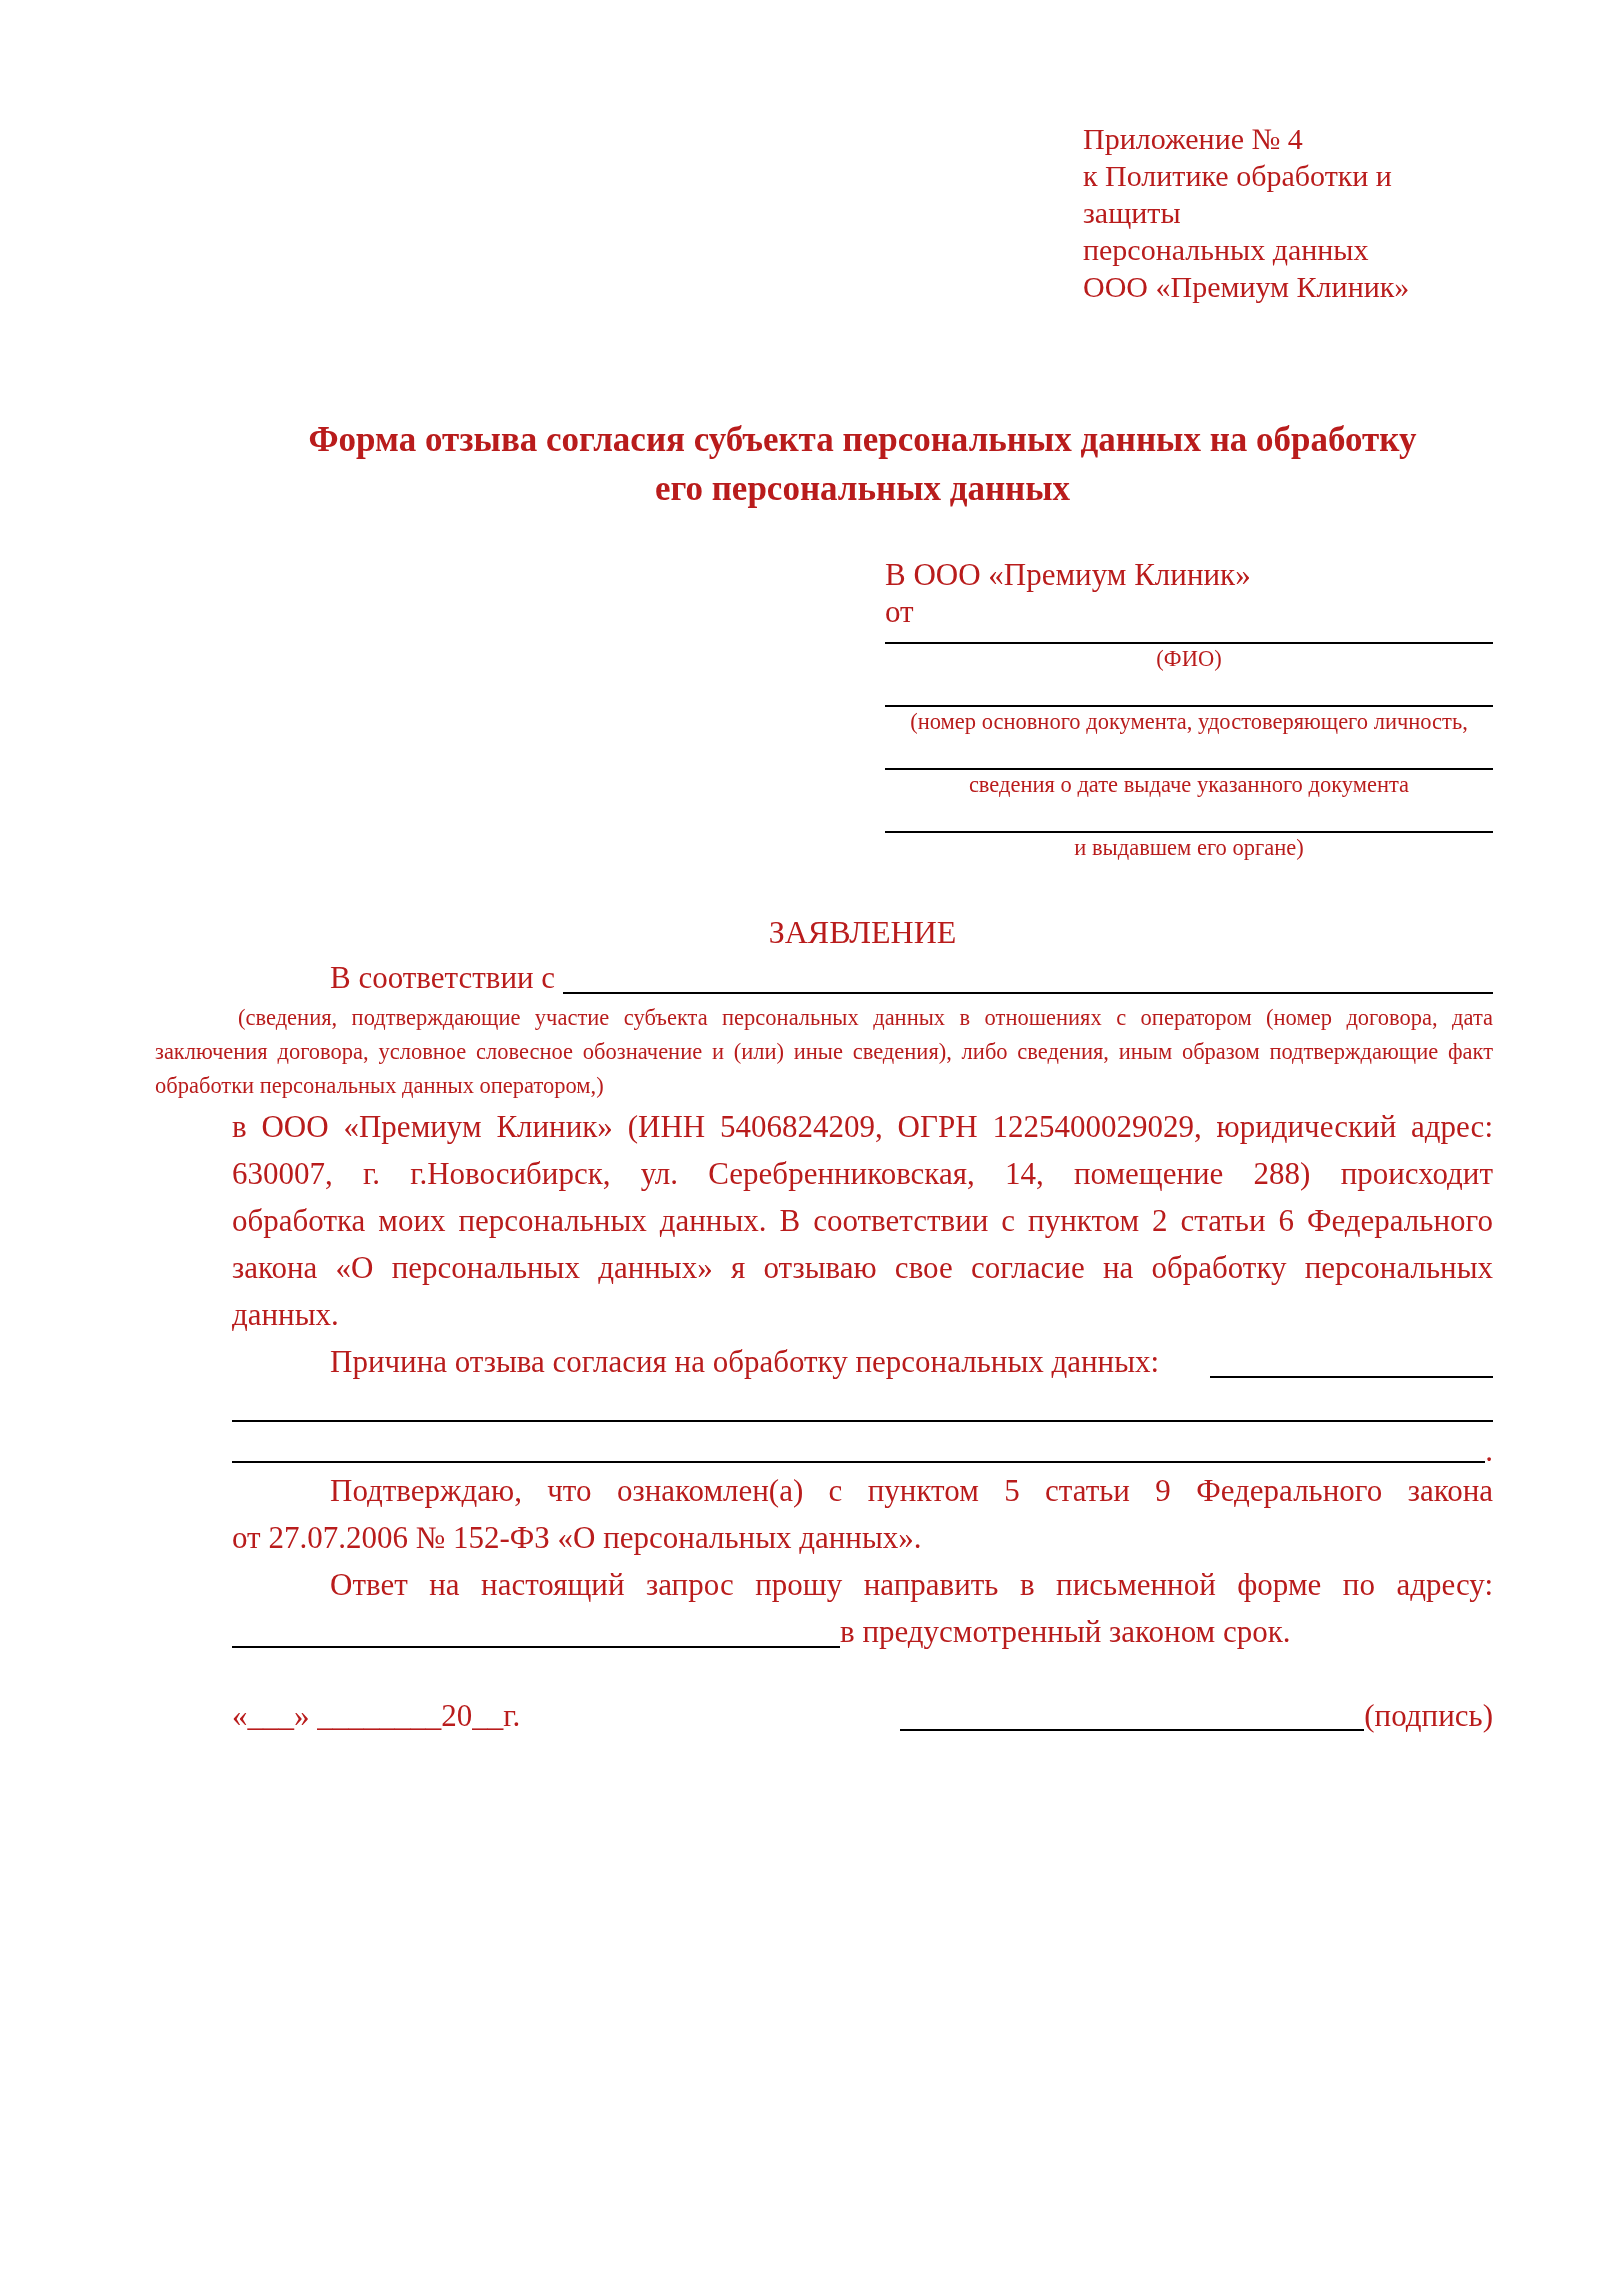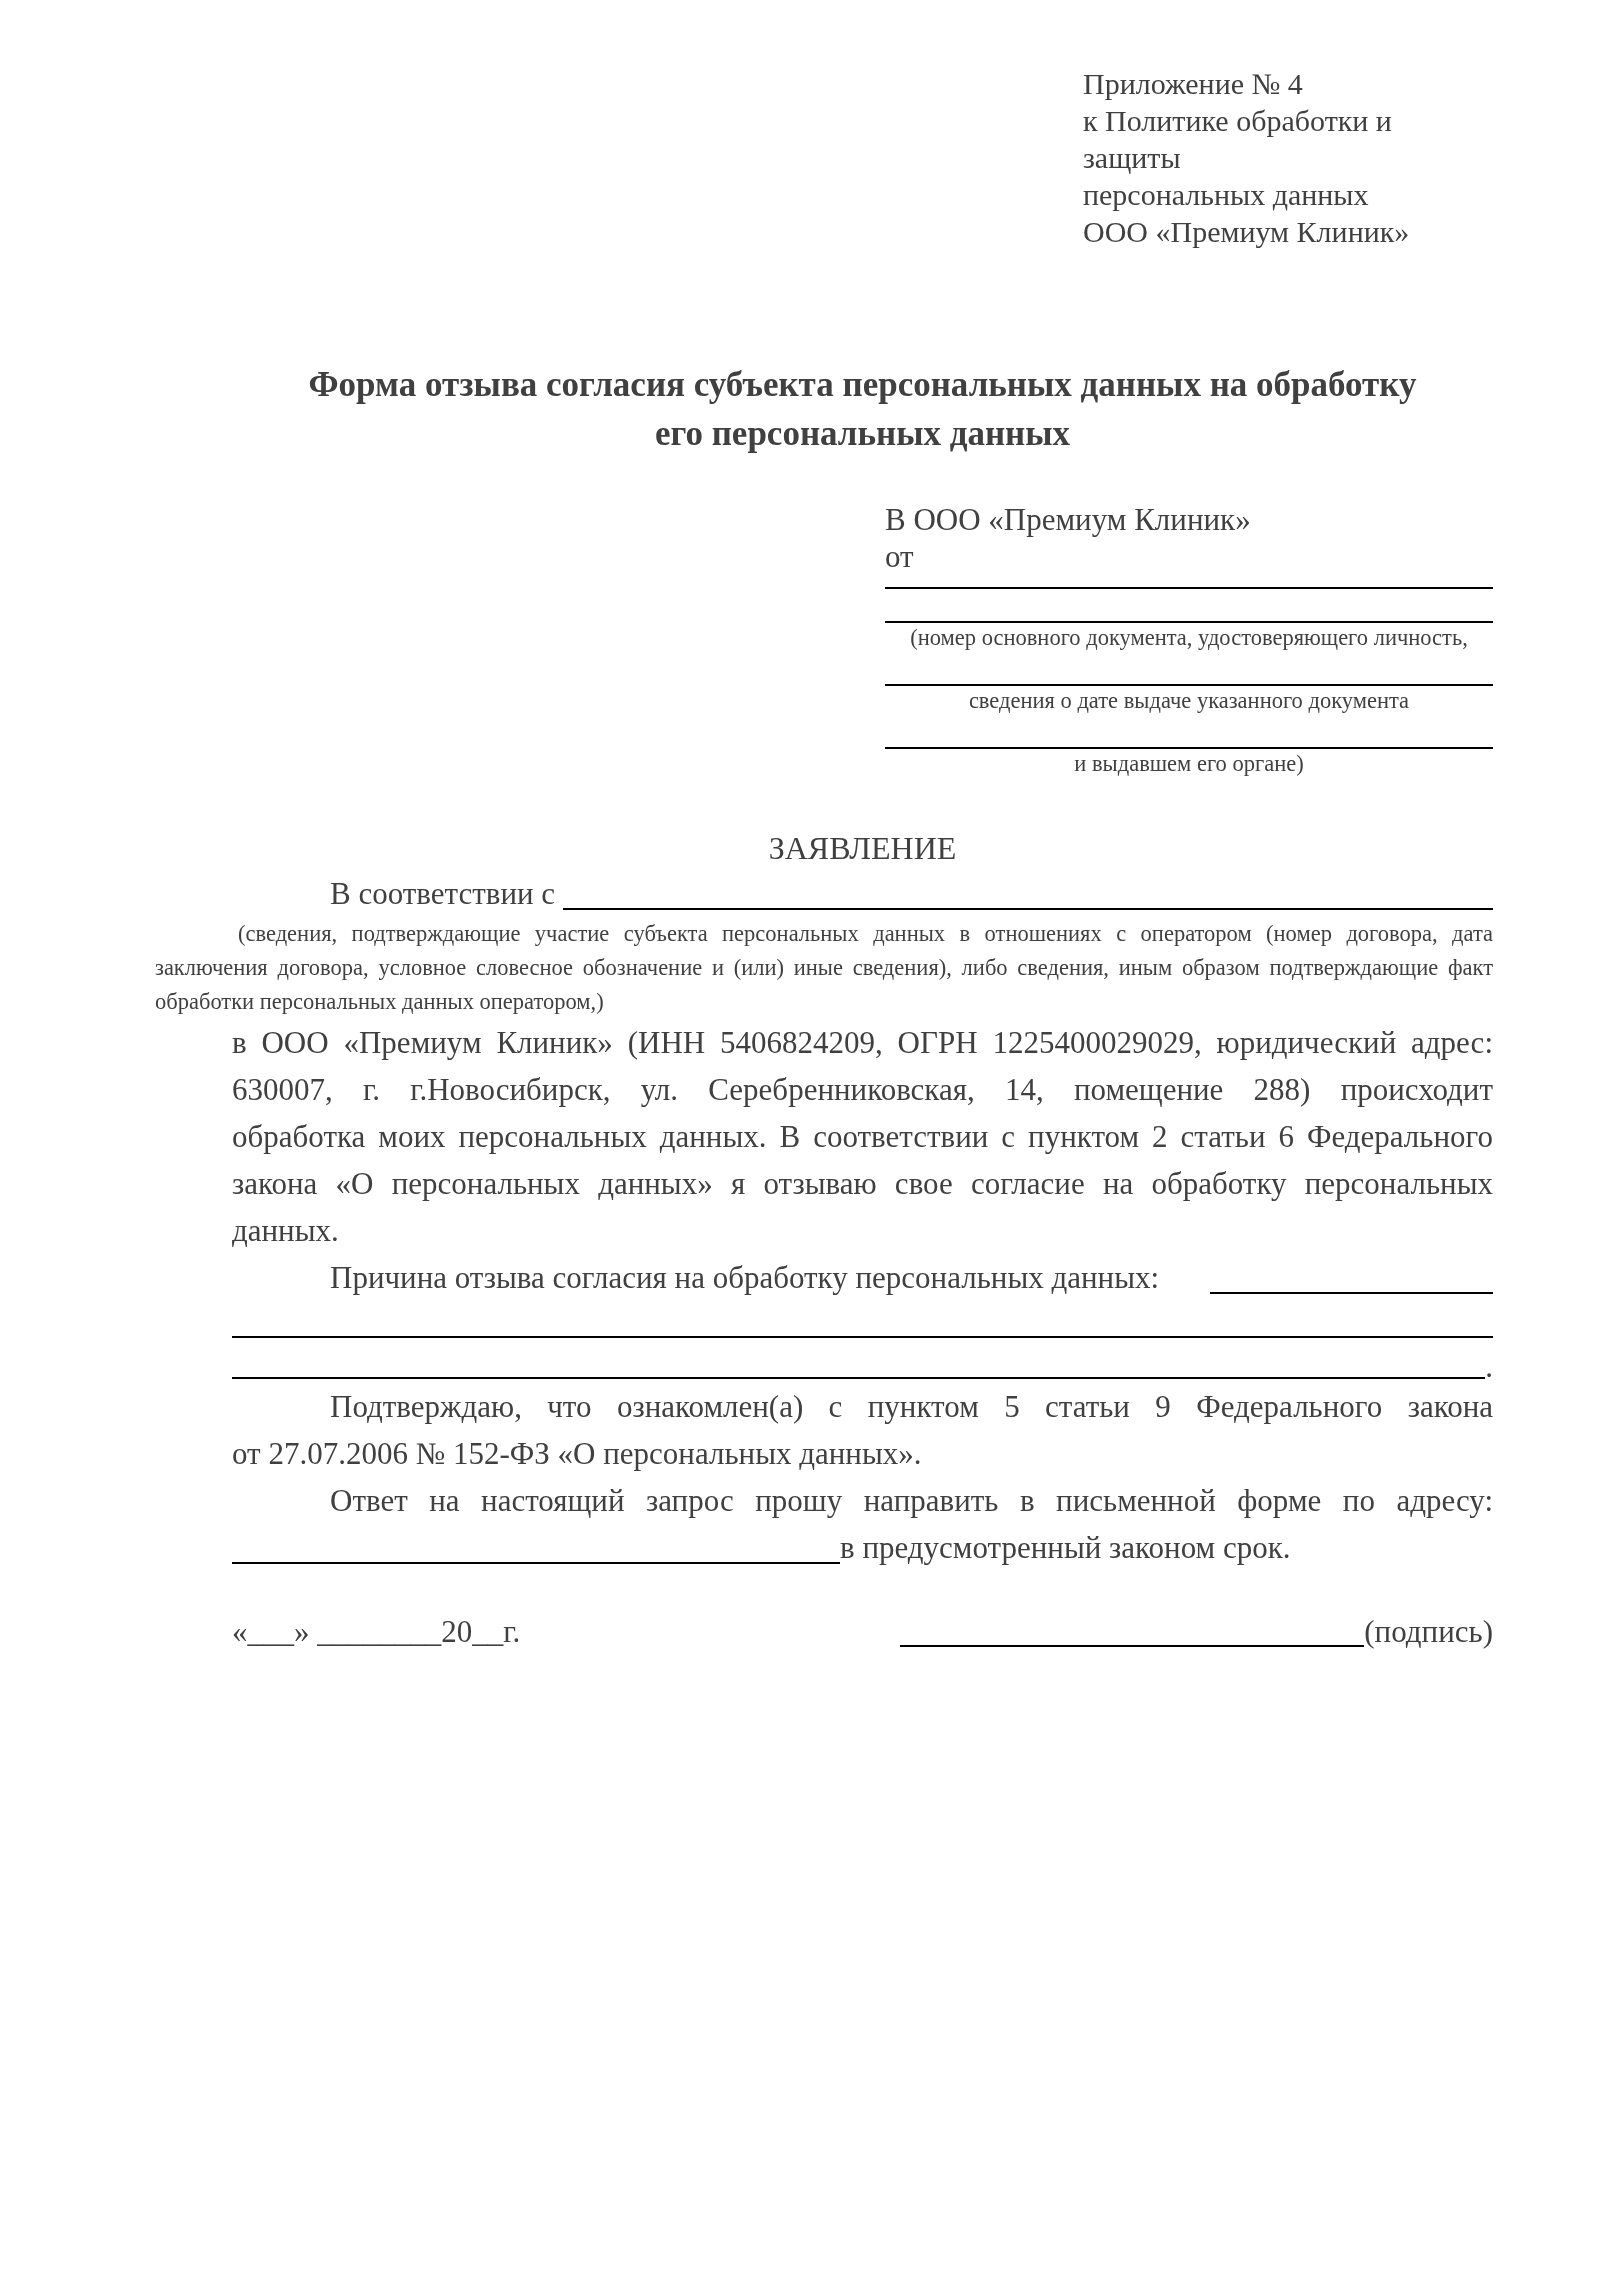--- a/index.html
+++ b/index.html
@@ -6,24 +6,24 @@
     margin: 0;
     padding: 0;
     background: #ffffff;
   }
   .page {
     position: relative;
     width: 1621px;
     height: 2293px;
     box-sizing: border-box;
     background: #ffffff;
-    color: #404040;
+    color: #b91c1c;
     font-family: "Liberation Serif", "DejaVu Serif", serif;
     font-size: 31px;
-    padding: 65px 128px 0 232px;
+    padding: 120px 128px 0 232px;
     overflow: hidden;
   }
 
   
   .appendix-header {
     margin-left: 851px;
     line-height: 37px;
     font-size: 30px;
   }
 
@@ -157,20 +157,21 @@
     <div>Форма отзыва согласия субъекта персональных данных на обработку</div>
     <div>его персональных данных</div>
   </div>
 
   <div class="addressee">
     <div class="addr-text">В ООО «Премиум Клиник»</div>
     <div class="addr-text">от</div>
 
     <div class="addr-field first">
       <div class="addr-line"></div>
+      <div class="addr-caption">(ФИО)</div>
     </div>
     <div class="addr-field">
       <div class="addr-line"></div>
       <div class="addr-caption">(номер основного документа, удостоверяющего личность,</div>
     </div>
     <div class="addr-field">
       <div class="addr-line"></div>
       <div class="addr-caption">сведения о дате выдаче указанного документа</div>
     </div>
     <div class="addr-field">

